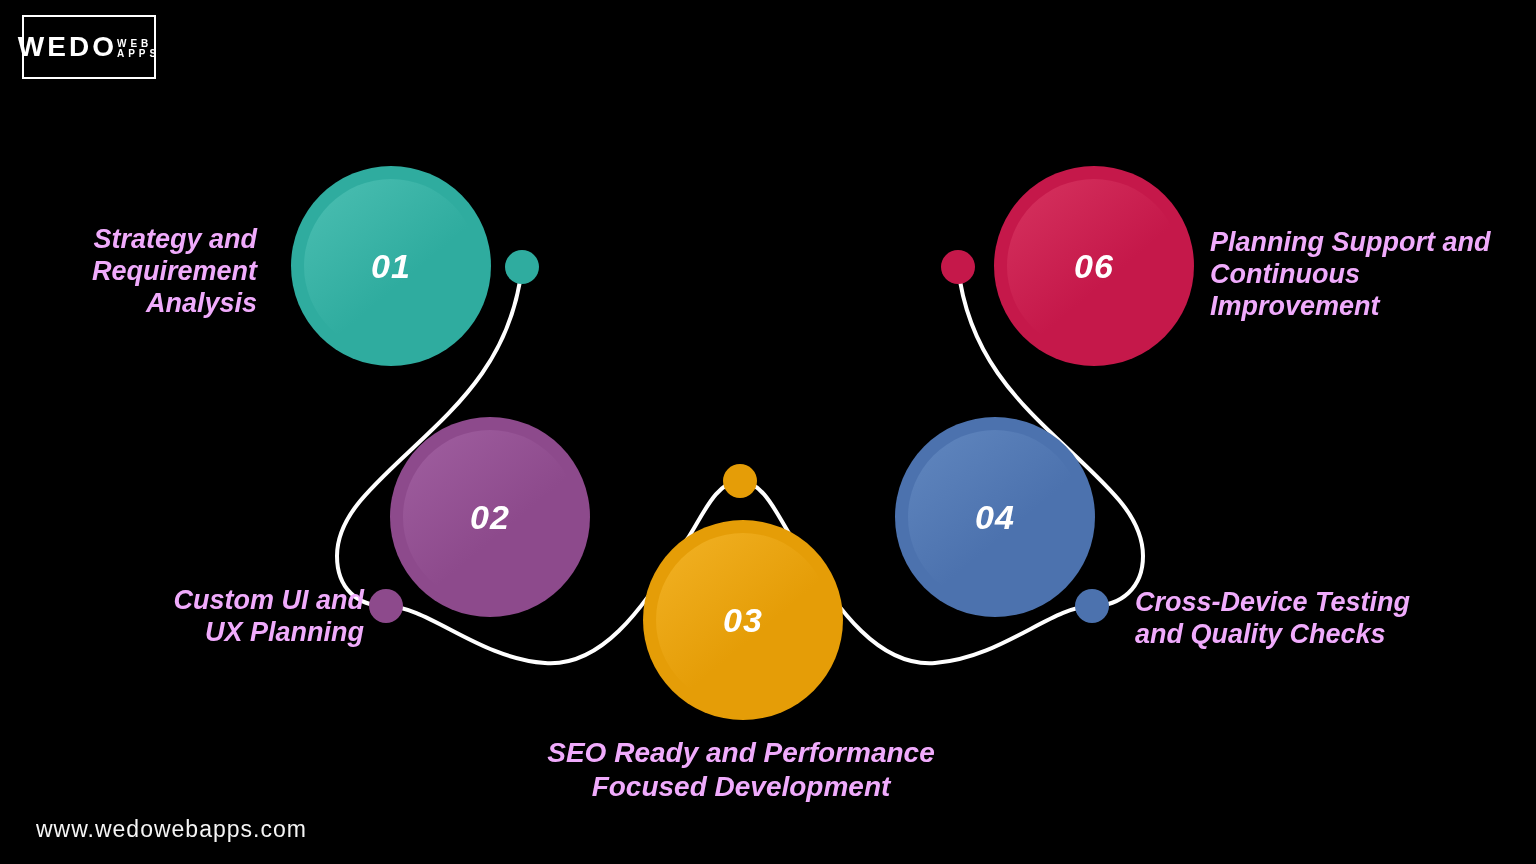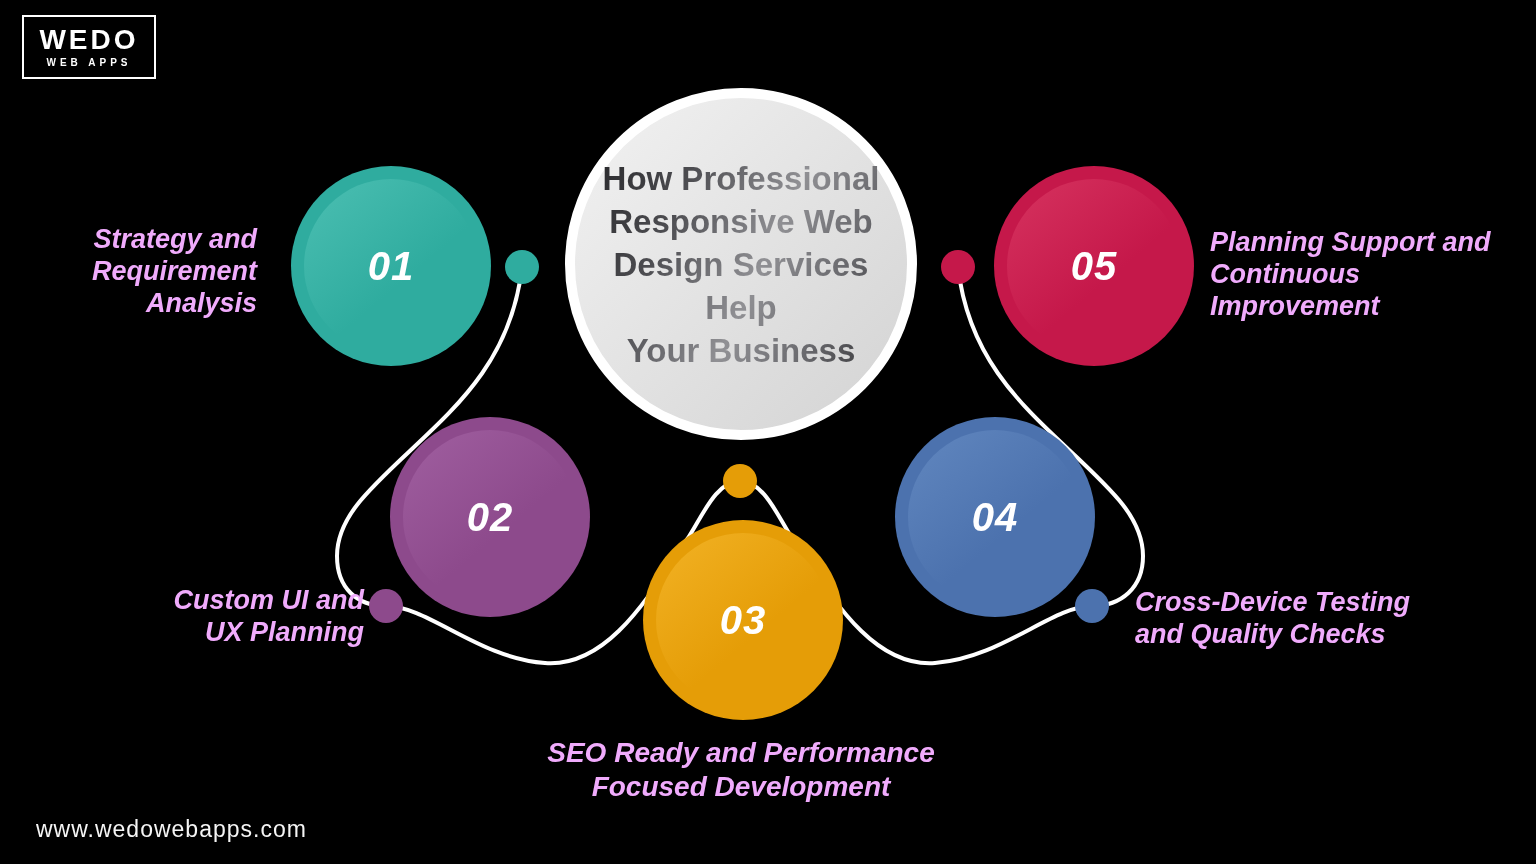--- a/index.html
+++ b/index.html
@@ -9,21 +9,21 @@
     background:#000;
     overflow:hidden;
     font-family:"Liberation Sans", sans-serif;
   }
 
   
   .logo{
     position:absolute;left:22px;top:15px;
     width:134px;height:64px;
     border:2px solid #fff;
-    display:flex;flex-direction:column;align-items:center;justify-content:center;
+    display:flex;flex-direction:row;align-items:center;justify-content:center;
     color:#fff;box-sizing:border-box;
   }
   .logo .l1{font-size:28px;font-weight:bold;letter-spacing:3px;line-height:1;}
   .logo .l2{font-size:10px;font-weight:bold;letter-spacing:4px;margin-top:4px;line-height:1;}
 
   
   svg.connector{position:absolute;left:0;top:0;}
 
   
   .center-circle{
@@ -46,21 +46,21 @@
   .step-circle{
     position:absolute;width:200px;height:200px;border-radius:50%;
     background:var(--c);
   }
   .step-circle .inner{
     position:absolute;inset:13px;border-radius:50%;
     background:linear-gradient(140deg,var(--cl) 0%,var(--c) 58%,var(--c) 100%);
     display:flex;align-items:center;justify-content:center;
   }
   .step-circle .num{
-    color:#fff;font-size:40px;font-weight:bold;font-style:italic;
+    color:#fff;font-size:34px;font-weight:bold;font-style:italic;
     letter-spacing:1px;
   }
   .s1{left:291px;top:166px;}
   .s2{left:390px;top:417px;}
   .s3{left:643px;top:520px;}
   .s4{left:895px;top:417px;}
   .s5{left:994px;top:166px;}
 
   
   .step-label{
@@ -103,28 +103,20 @@
              C 1121 606 1143 588 1143 556
              C 1143 518 1112 490 1067 448
              C 1018 402 968 355 958 267" fill="none" stroke-width="4" stroke-linecap="round" stroke="#FFFFFF"></path>
     <circle cx="522" cy="267" r="17" fill="#2FAC9F"></circle>
     <circle cx="386" cy="606" r="17" fill="#8D4A8C"></circle>
     <circle cx="740" cy="481" r="17" fill="#E59D07"></circle>
     <circle cx="1092" cy="606" r="17" fill="#4C72AE"></circle>
     <circle cx="958" cy="267" r="17" fill="#C5184A"></circle>
   </svg>
 
-  <div class="center-circle">
-    <div class="center-title">
-      <div>How Professional</div>
-      <div>Responsive Web</div>
-      <div>Design Services Help</div>
-      <div>Your Business</div>
-    </div>
-  </div>
 
   <div class="step-circle s1" style="--c: #2FAC9F; --cl: #4CBFB2;">
     <div class="inner">
       <span class="num">01</span>
     </div>
   </div>
   <div class="step-circle s2" style="--c: #8D4A8C; --cl: #A05FA0;">
     <div class="inner">
       <span class="num">02</span>
     </div>
@@ -134,21 +126,21 @@
       <span class="num">03</span>
     </div>
   </div>
   <div class="step-circle s4" style="--c: #4C72AE; --cl: #6187BF;">
     <div class="inner">
       <span class="num">04</span>
     </div>
   </div>
   <div class="step-circle s5" style="--c: #C5184A; --cl: #D6335F;">
     <div class="inner">
-      <span class="num">05</span>
+      <span class="num">06</span>
     </div>
   </div>
 
   <div class="step-label lab1">
     <div>Strategy and</div>
     <div>Requirement</div>
     <div>Analysis</div>
   </div>
   <div class="step-label lab2">
     <div>Custom UI and</div>

